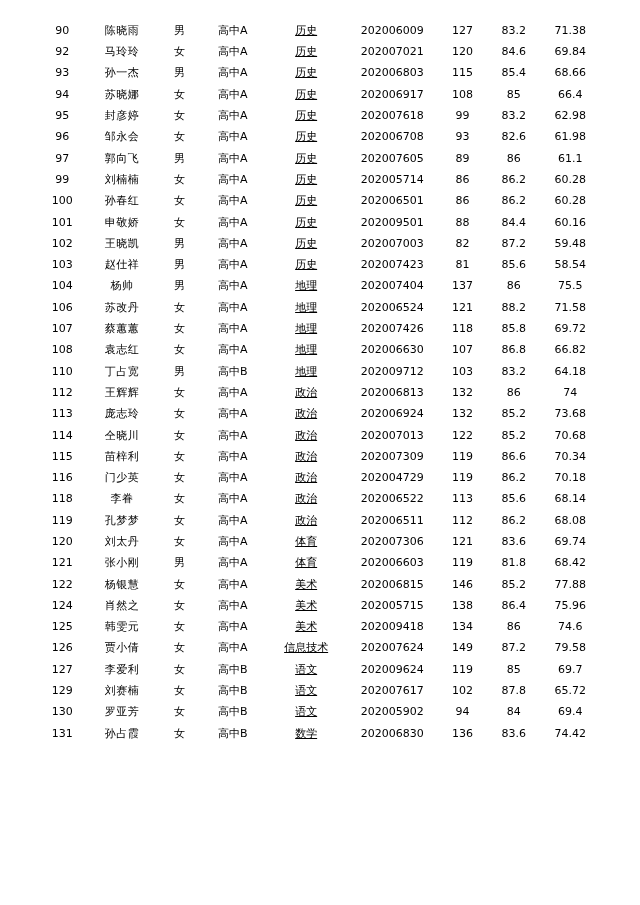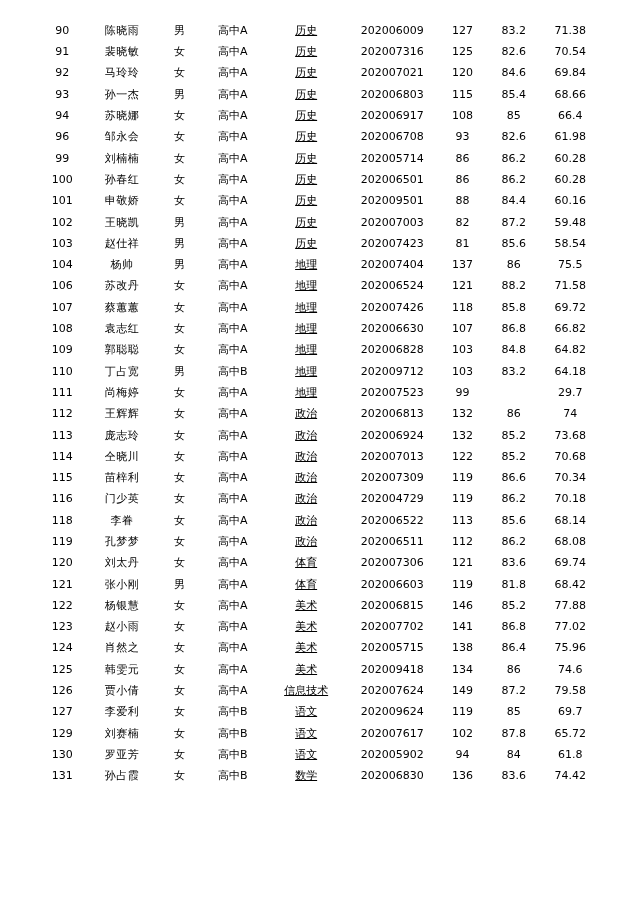--- a/index.html
+++ b/index.html
@@ -59,31 +59,20 @@
           <td class="c-name">陈晓雨</td>
           <td class="c-sex">男</td>
           <td class="c-grade">高中A</td>
           <td class="c-subj">历史</td>
           <td class="c-code">202006009</td>
           <td class="c-s1">127</td>
           <td class="c-s2">83.2</td>
           <td class="c-s3">71.38</td>
         </tr>
         <tr>
-          <td class="c-idx">91</td>
-          <td class="c-name">裴晓敏</td>
-          <td class="c-sex">女</td>
-          <td class="c-grade">高中A</td>
-          <td class="c-subj">历史</td>
-          <td class="c-code">202007316</td>
-          <td class="c-s1">125</td>
-          <td class="c-s2">82.6</td>
-          <td class="c-s3">70.54</td>
-        </tr>
-        <tr>
           <td class="c-idx">92</td>
           <td class="c-name">马玲玲</td>
           <td class="c-sex">女</td>
           <td class="c-grade">高中A</td>
           <td class="c-subj">历史</td>
           <td class="c-code">202007021</td>
           <td class="c-s1">120</td>
           <td class="c-s2">84.6</td>
           <td class="c-s3">69.84</td>
         </tr>
@@ -103,29 +92,51 @@
           <td class="c-name">苏晓娜</td>
           <td class="c-sex">女</td>
           <td class="c-grade">高中A</td>
           <td class="c-subj">历史</td>
           <td class="c-code">202006917</td>
           <td class="c-s1">108</td>
           <td class="c-s2">85</td>
           <td class="c-s3">66.4</td>
         </tr>
         <tr>
+          <td class="c-idx">95</td>
+          <td class="c-name">封彦婷</td>
+          <td class="c-sex">女</td>
+          <td class="c-grade">高中A</td>
+          <td class="c-subj">历史</td>
+          <td class="c-code">202007618</td>
+          <td class="c-s1">99</td>
+          <td class="c-s2">83.2</td>
+          <td class="c-s3">62.98</td>
+        </tr>
+        <tr>
           <td class="c-idx">96</td>
           <td class="c-name">邹永会</td>
           <td class="c-sex">女</td>
           <td class="c-grade">高中A</td>
           <td class="c-subj">历史</td>
           <td class="c-code">202006708</td>
           <td class="c-s1">93</td>
           <td class="c-s2">82.6</td>
           <td class="c-s3">61.98</td>
+        </tr>
+        <tr>
+          <td class="c-idx">97</td>
+          <td class="c-name">郭向飞</td>
+          <td class="c-sex">男</td>
+          <td class="c-grade">高中A</td>
+          <td class="c-subj">历史</td>
+          <td class="c-code">202007605</td>
+          <td class="c-s1">89</td>
+          <td class="c-s2">86</td>
+          <td class="c-s3">61.1</td>
         </tr>
         <tr>
           <td class="c-idx">99</td>
           <td class="c-name">刘楠楠</td>
           <td class="c-sex">女</td>
           <td class="c-grade">高中A</td>
           <td class="c-subj">历史</td>
           <td class="c-code">202005714</td>
           <td class="c-s1">86</td>
           <td class="c-s2">86.2</td>
@@ -211,55 +222,33 @@
         <tr>
           <td class="c-idx">108</td>
           <td class="c-name">袁志红</td>
           <td class="c-sex">女</td>
           <td class="c-grade">高中A</td>
           <td class="c-subj">地理</td>
           <td class="c-code">202006630</td>
           <td class="c-s1">107</td>
           <td class="c-s2">86.8</td>
           <td class="c-s3">66.82</td>
-        </tr>
-        <tr>
-          <td class="c-idx">109</td>
-          <td class="c-name">郭聪聪</td>
-          <td class="c-sex">女</td>
-          <td class="c-grade">高中A</td>
-          <td class="c-subj">地理</td>
-          <td class="c-code">202006828</td>
-          <td class="c-s1">103</td>
-          <td class="c-s2">84.8</td>
-          <td class="c-s3">64.82</td>
         </tr>
         <tr>
           <td class="c-idx">110</td>
           <td class="c-name">丁占宽</td>
           <td class="c-sex">男</td>
           <td class="c-grade">高中B</td>
           <td class="c-subj">地理</td>
           <td class="c-code">202009712</td>
           <td class="c-s1">103</td>
           <td class="c-s2">83.2</td>
           <td class="c-s3">64.18</td>
         </tr>
         <tr>
-          <td class="c-idx">111</td>
-          <td class="c-name">尚梅婷</td>
-          <td class="c-sex">女</td>
-          <td class="c-grade">高中A</td>
-          <td class="c-subj">地理</td>
-          <td class="c-code">202007523</td>
-          <td class="c-s1">99</td>
-          <td class="c-s2"></td>
-          <td class="c-s3">29.7</td>
-        </tr>
-        <tr>
           <td class="c-idx">112</td>
           <td class="c-name">王辉辉</td>
           <td class="c-sex">女</td>
           <td class="c-grade">高中A</td>
           <td class="c-subj">政治</td>
           <td class="c-code">202006813</td>
           <td class="c-s1">132</td>
           <td class="c-s2">86</td>
           <td class="c-s3">74</td>
         </tr>
@@ -354,31 +343,20 @@
         <tr>
           <td class="c-idx">122</td>
           <td class="c-name">杨银慧</td>
           <td class="c-sex">女</td>
           <td class="c-grade">高中A</td>
           <td class="c-subj">美术</td>
           <td class="c-code">202006815</td>
           <td class="c-s1">146</td>
           <td class="c-s2">85.2</td>
           <td class="c-s3">77.88</td>
-        </tr>
-        <tr>
-          <td class="c-idx">123</td>
-          <td class="c-name">赵小雨</td>
-          <td class="c-sex">女</td>
-          <td class="c-grade">高中A</td>
-          <td class="c-subj">美术</td>
-          <td class="c-code">202007702</td>
-          <td class="c-s1">141</td>
-          <td class="c-s2">86.8</td>
-          <td class="c-s3">77.02</td>
         </tr>
         <tr>
           <td class="c-idx">124</td>
           <td class="c-name">肖然之</td>
           <td class="c-sex">女</td>
           <td class="c-grade">高中A</td>
           <td class="c-subj">美术</td>
           <td class="c-code">202005715</td>
           <td class="c-s1">138</td>
           <td class="c-s2">86.4</td>
@@ -430,21 +408,21 @@
         </tr>
         <tr>
           <td class="c-idx">130</td>
           <td class="c-name">罗亚芳</td>
           <td class="c-sex">女</td>
           <td class="c-grade">高中B</td>
           <td class="c-subj">语文</td>
           <td class="c-code">202005902</td>
           <td class="c-s1">94</td>
           <td class="c-s2">84</td>
-          <td class="c-s3">61.8</td>
+          <td class="c-s3">69.4</td>
         </tr>
         <tr>
           <td class="c-idx">131</td>
           <td class="c-name">孙占霞</td>
           <td class="c-sex">女</td>
           <td class="c-grade">高中B</td>
           <td class="c-subj">数学</td>
           <td class="c-code">202006830</td>
           <td class="c-s1">136</td>
           <td class="c-s2">83.6</td>

